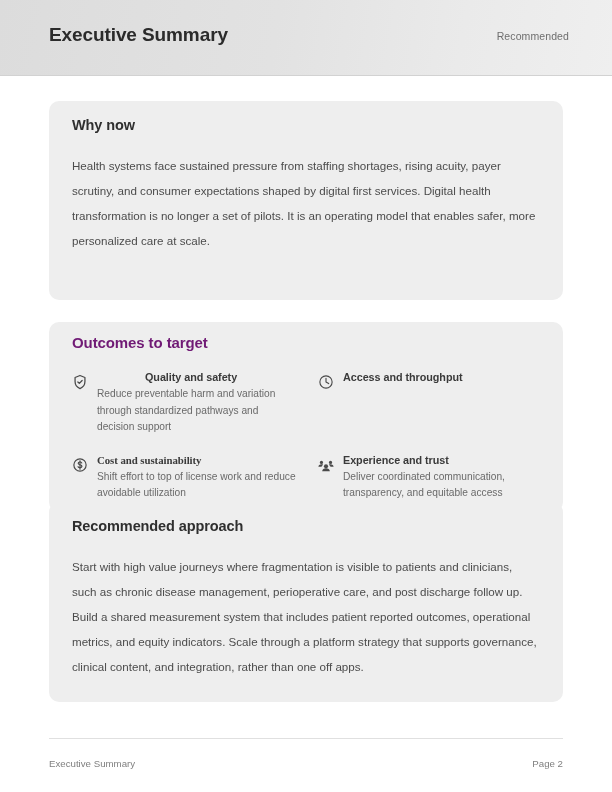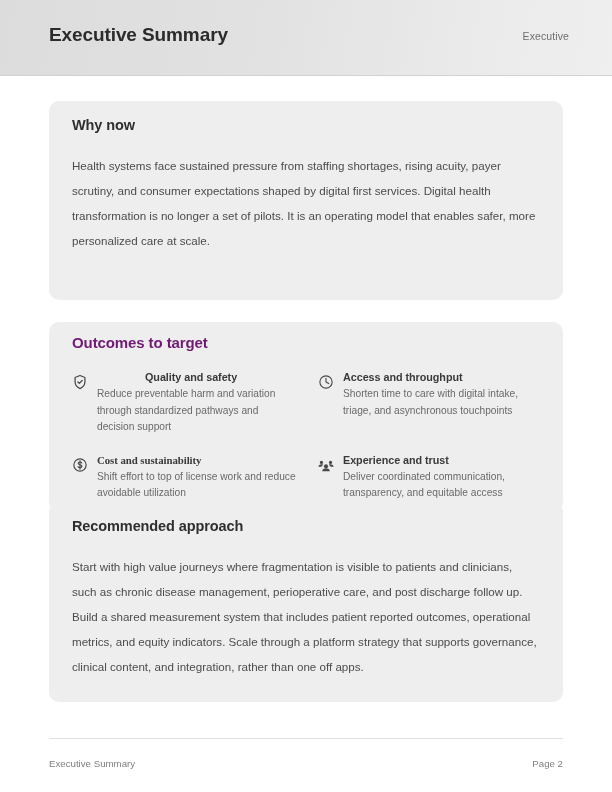--- a/index.html
+++ b/index.html
@@ -156,21 +156,21 @@
     top: 758px;
     font-size: 9.7px;
     color: #808080;
   }
 </style>
 </head>
 <body>
 
 <div class="page-header">
   <div class="header-title">Executive Summary</div>
-  <div class="header-kicker">Executive</div>
+  <div class="header-kicker">Recommended</div>
 </div>
 
 <div class="card card-why">
   <div class="card-title">Why now</div>
   <div class="card-body">Health systems face sustained pressure from staffing shortages, rising acuity, payer scrutiny, and consumer expectations shaped by digital first services. Digital health transformation is no longer a set of pilots. It is an operating model that enables safer, more personalized care at scale.</div>
 </div>
 
 <div class="card card-outcomes">
   <div class="card-title sub">Outcomes to target</div>
   <div class="outcomes-grid">
@@ -190,21 +190,20 @@
 
     <div class="outcome-item">
       <span class="outcome-icon">
         <svg viewBox="0 0 24 24" width="16" height="16" fill="none" stroke="currentColor" stroke-width="1.7" stroke-linecap="round" stroke-linejoin="round">
           <circle cx="12" cy="12" r="9.2"></circle>
           <path d="M12 6.4V12l4 2.4"></path>
         </svg>
       </span>
       <span class="outcome-text">
         <span class="outcome-label" style="display:block;">Access and throughput</span>
-        <span class="outcome-desc" style="display:block;">Shorten time to care with digital intake, triage, and asynchronous touchpoints</span>
       </span>
     </div>
 
     <div class="outcome-item">
       <span class="outcome-icon">
         <svg viewBox="0 0 24 24" width="16" height="16" fill="none" stroke="currentColor" stroke-width="1.8" stroke-linecap="round" stroke-linejoin="round">
           <circle cx="12" cy="12" r="9.2"></circle>
           <path d="M14.6 8.9c-.5-.9-1.5-1.4-2.6-1.4-1.5 0-2.7.8-2.7 2s1 1.7 2.7 2.1c1.8.4 2.9 1 2.9 2.3 0 1.3-1.3 2.1-2.9 2.1-1.3 0-2.4-.5-2.9-1.5"></path>
           <path d="M12 5.8v12.4"></path>
         </svg>

